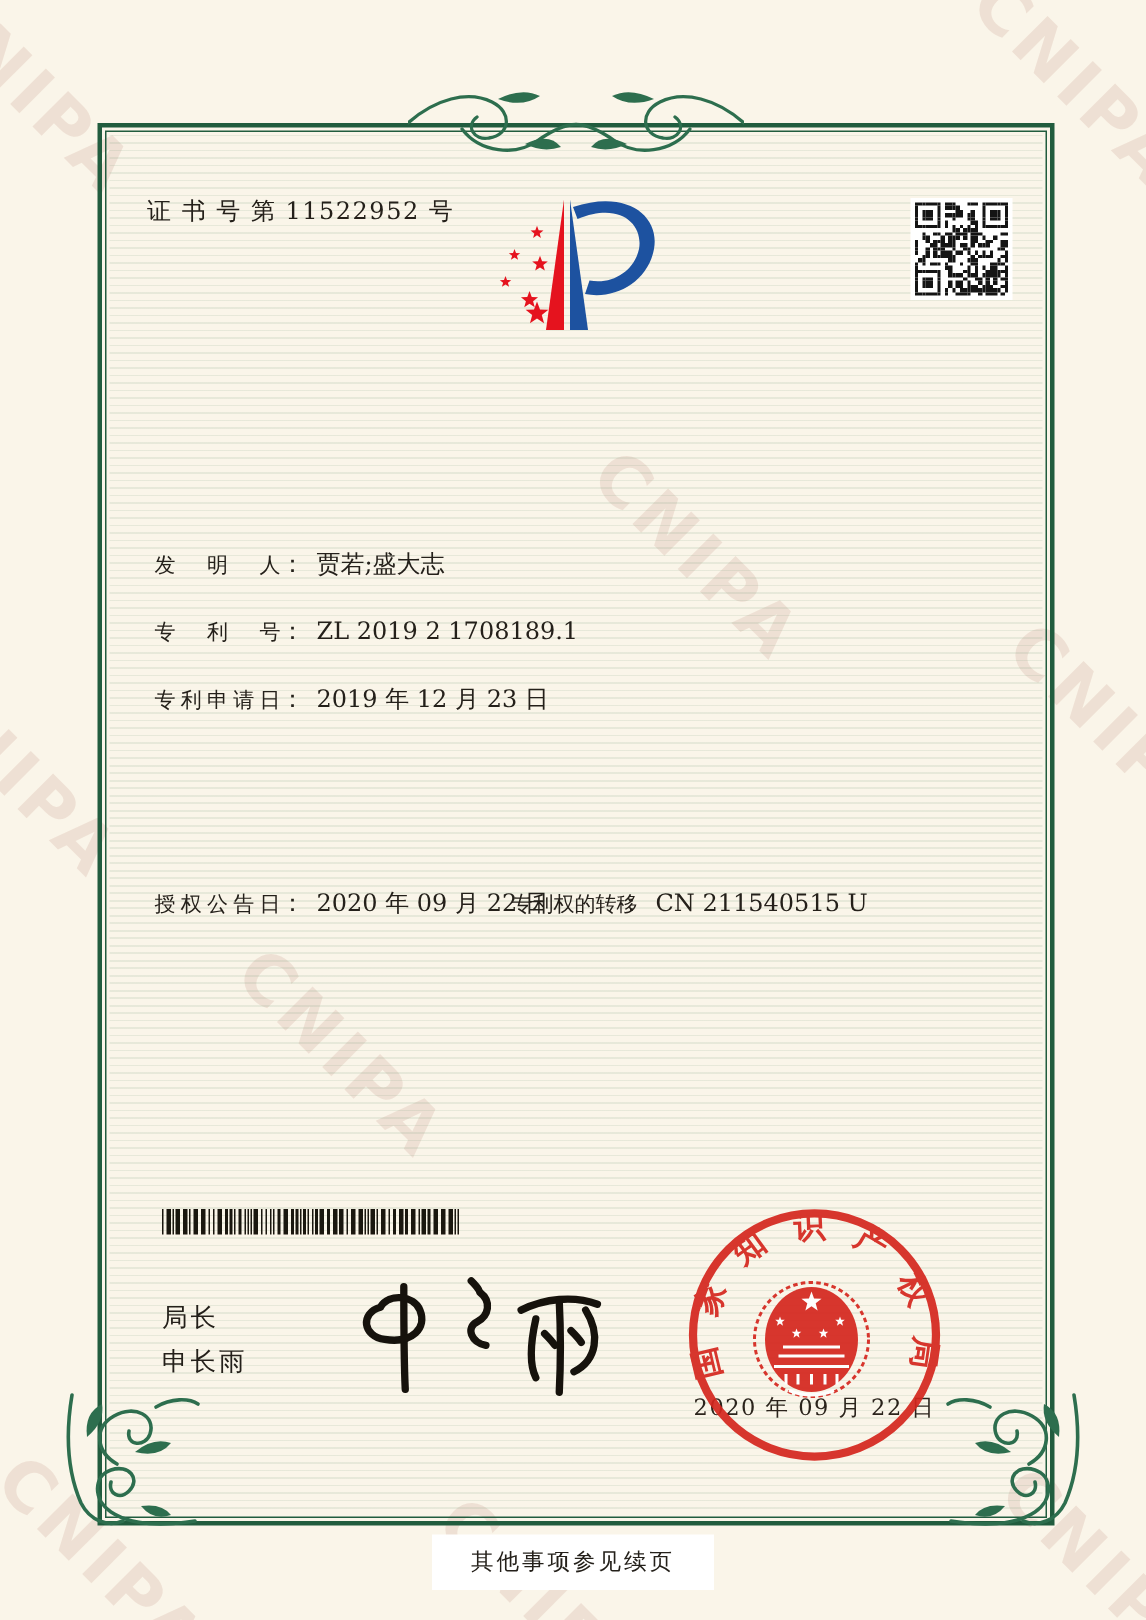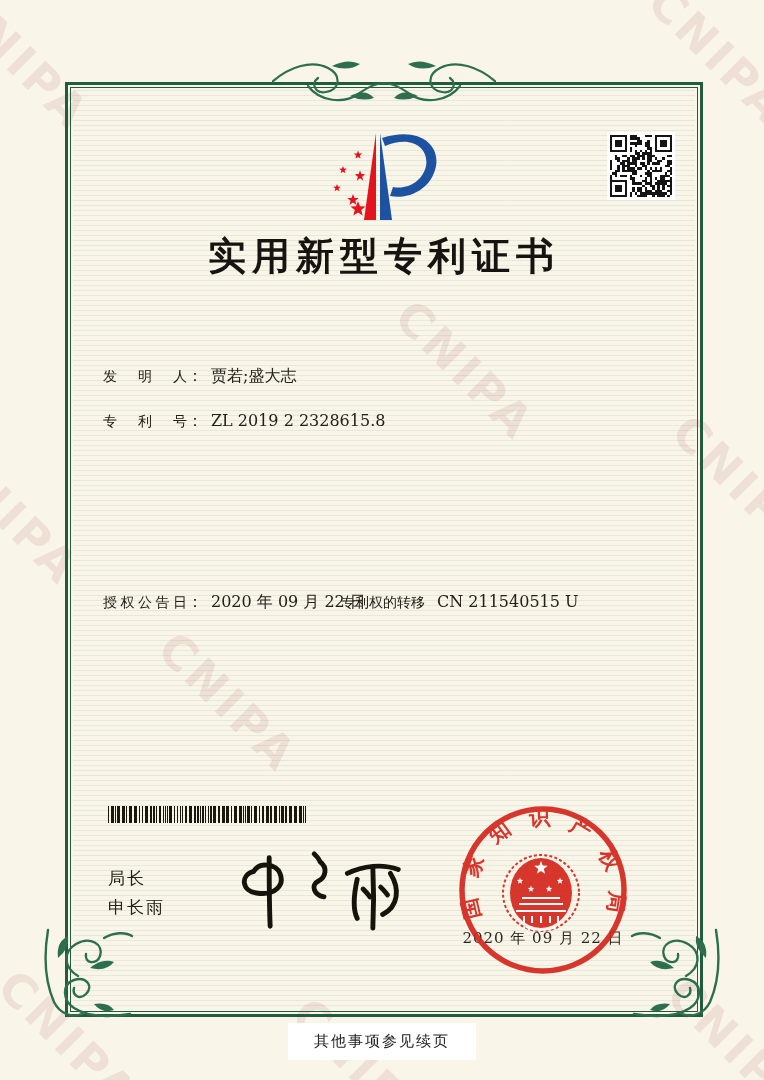--- a/index.html
+++ b/index.html
@@ -101,20 +101,21 @@
       <path d="M44,52 C30,44 28,28 42,20 C56,12 70,20 66,32 C63,41 50,40 52,30"></path>
       <path d="M70,14 C80,8 92,8 98,12"></path>
     </g>
     <g fill="var(--flourish-green)">
       <path d="M60,80 q14,-2 20,6 q-12,4 -20,-6 z"></path>
       <path d="M24,34 q-2,-16 10,-22 q2,12 -10,22 z"></path>
       <path d="M56,44 q12,-10 24,-6 q-8,10 -24,6 z"></path>
     </g>
   </svg>
 
+  <div id="cert-no" class="abs">证 书 号 第 11522952 号</div>
 
   <svg id="logo" class="abs" viewBox="0 0 112 92">
     <polygon points="46,3 34,90 46,90" fill="var(--logo-red)"></polygon>
     <polygon points="50,3 50,90 62,90" fill="var(--logo-blue)"></polygon>
     <path d="M52,8 C88,-4 110,14 106,36 C102,58 80,70 60,66 L63,57 C79,60 93,50 96,36 C99,20 84,4 55,16 Z" fill="var(--logo-blue)"></path>
     <g id="logo-stars">
         <polygon points="28.0,20.5 29.1,23.5 32.3,23.6 29.8,25.6 30.6,28.6 28.0,26.9 25.4,28.6 26.2,25.6 23.7,23.6 26.9,23.5" fill="var(--logo-red)"></polygon>
         <polygon points="13.0,36.0 14.0,38.6 16.8,38.8 14.6,40.5 15.4,43.2 13.0,41.7 10.6,43.2 11.4,40.5 9.2,38.8 12.0,38.6" fill="var(--logo-red)"></polygon>
         <polygon points="30.0,40.5 31.4,44.1 35.2,44.3 32.2,46.7 33.2,50.4 30.0,48.3 26.8,50.4 27.8,46.7 24.8,44.3 28.6,44.1" fill="var(--logo-red)"></polygon>
         <polygon points="7.0,54.0 8.0,56.6 10.8,56.8 8.6,58.5 9.4,61.2 7.0,59.7 4.6,61.2 5.4,58.5 3.2,56.8 6.0,56.6" fill="var(--logo-red)"></polygon>
@@ -744,27 +745,29 @@
       <div style="background: rgb(20, 20, 20);"></div>
       <div style="background: transparent;"></div>
       <div style="background: rgb(20, 20, 20);"></div>
       <div style="background: rgb(20, 20, 20);"></div>
       <div style="background: rgb(20, 20, 20);"></div>
       <div style="background: transparent;"></div>
       <div style="background: rgb(20, 20, 20);"></div>
       <div style="background: transparent;"></div>
     </div>
 
-  <div id="title" class="abs">实用新型专利证书</div>
 
   <div class="abs frow" style="top:366px">
     <span class="flabel">发明人</span><span class="colon">：</span><span class="fvalue">贾若;盛大志</span>
   </div>
   <div class="abs frow" style="top:411px">
-    <span class="flabel">专利号</span><span class="colon">：</span><span class="fvalue">ZL 2019 2 2328615.8</span>
+    <span class="flabel">专利号</span><span class="colon">：</span><span class="fvalue">ZL 2019 2 1708189.1</span>
+  </div>
+  <div class="abs frow" style="top:456px">
+    <span class="flabel">专利申请日</span><span class="colon">：</span><span class="fvalue">2019 年 12 月 23 日</span>
   </div>
   <div class="abs frow" style="top:592px">
     <span class="flabel">授权公告日</span><span class="colon">：</span><span class="fvalue">2020 年 09 月 22 日</span>
     <span class="fright">
       <span class="flabel" style="width:72px">专利权的转移</span><span class="colon">：</span><span class="fvalue">CN 211540515 U</span>
     </span>
   </div>
 
 
   <div id="barcode" class="abs"><span style="display: inline-block; height: 100%; width: 1px; background: rgb(26, 23, 15);"></span><span style="display: inline-block; height: 100%; width: 2px; background: transparent;"></span><span style="display: inline-block; height: 100%; width: 3px; background: rgb(26, 23, 15);"></span><span style="display: inline-block; height: 100%; width: 1px; background: transparent;"></span><span style="display: inline-block; height: 100%; width: 1px; background: rgb(26, 23, 15);"></span><span style="display: inline-block; height: 100%; width: 1px; background: transparent;"></span><span style="display: inline-block; height: 100%; width: 3px; background: rgb(26, 23, 15);"></span><span style="display: inline-block; height: 100%; width: 2px; background: transparent;"></span><span style="display: inline-block; height: 100%; width: 3px; background: rgb(26, 23, 15);"></span><span style="display: inline-block; height: 100%; width: 1px; background: transparent;"></span><span style="display: inline-block; height: 100%; width: 1px; background: rgb(26, 23, 15);"></span><span style="display: inline-block; height: 100%; width: 2px; background: transparent;"></span><span style="display: inline-block; height: 100%; width: 3px; background: rgb(26, 23, 15);"></span><span style="display: inline-block; height: 100%; width: 2px; background: transparent;"></span><span style="display: inline-block; height: 100%; width: 3px; background: rgb(26, 23, 15);"></span><span style="display: inline-block; height: 100%; width: 2px; background: transparent;"></span><span style="display: inline-block; height: 100%; width: 1px; background: rgb(26, 23, 15);"></span><span style="display: inline-block; height: 100%; width: 2px; background: transparent;"></span><span style="display: inline-block; height: 100%; width: 1px; background: rgb(26, 23, 15);"></span><span style="display: inline-block; height: 100%; width: 2px; background: transparent;"></span><span style="display: inline-block; height: 100%; width: 3px; background: rgb(26, 23, 15);"></span><span style="display: inline-block; height: 100%; width: 2px; background: transparent;"></span><span style="display: inline-block; height: 100%; width: 2px; background: rgb(26, 23, 15);"></span><span style="display: inline-block; height: 100%; width: 1px; background: transparent;"></span><span style="display: inline-block; height: 100%; width: 2px; background: rgb(26, 23, 15);"></span><span style="display: inline-block; height: 100%; width: 1px; background: transparent;"></span><span style="display: inline-block; height: 100%; width: 1px; background: rgb(26, 23, 15);"></span><span style="display: inline-block; height: 100%; width: 2px; background: transparent;"></span><span style="display: inline-block; height: 100%; width: 2px; background: rgb(26, 23, 15);"></span><span style="display: inline-block; height: 100%; width: 2px; background: transparent;"></span><span style="display: inline-block; height: 100%; width: 1px; background: rgb(26, 23, 15);"></span><span style="display: inline-block; height: 100%; width: 1px; background: transparent;"></span><span style="display: inline-block; height: 100%; width: 1px; background: rgb(26, 23, 15);"></span><span style="display: inline-block; height: 100%; width: 1px; background: transparent;"></span><span style="display: inline-block; height: 100%; width: 1px; background: rgb(26, 23, 15);"></span><span style="display: inline-block; height: 100%; width: 1px; background: transparent;"></span><span style="display: inline-block; height: 100%; width: 3px; background: rgb(26, 23, 15);"></span><span style="display: inline-block; height: 100%; width: 2px; background: transparent;"></span><span style="display: inline-block; height: 100%; width: 1px; background: rgb(26, 23, 15);"></span><span style="display: inline-block; height: 100%; width: 2px; background: transparent;"></span><span style="display: inline-block; height: 100%; width: 1px; background: rgb(26, 23, 15);"></span><span style="display: inline-block; height: 100%; width: 2px; background: transparent;"></span><span style="display: inline-block; height: 100%; width: 1px; background: rgb(26, 23, 15);"></span><span style="display: inline-block; height: 100%; width: 1px; background: transparent;"></span><span style="display: inline-block; height: 100%; width: 1px; background: rgb(26, 23, 15);"></span><span style="display: inline-block; height: 100%; width: 2px; background: transparent;"></span><span style="display: inline-block; height: 100%; width: 2px; background: rgb(26, 23, 15);"></span><span style="display: inline-block; height: 100%; width: 2px; background: transparent;"></span><span style="display: inline-block; height: 100%; width: 3px; background: rgb(26, 23, 15);"></span><span style="display: inline-block; height: 100%; width: 2px; background: transparent;"></span><span style="display: inline-block; height: 100%; width: 2px; background: rgb(26, 23, 15);"></span><span style="display: inline-block; height: 100%; width: 1px; background: transparent;"></span><span style="display: inline-block; height: 100%; width: 2px; background: rgb(26, 23, 15);"></span><span style="display: inline-block; height: 100%; width: 1px; background: transparent;"></span><span style="display: inline-block; height: 100%; width: 1px; background: rgb(26, 23, 15);"></span><span style="display: inline-block; height: 100%; width: 1px; background: transparent;"></span><span style="display: inline-block; height: 100%; width: 2px; background: rgb(26, 23, 15);"></span><span style="display: inline-block; height: 100%; width: 1px; background: transparent;"></span><span style="display: inline-block; height: 100%; width: 1px; background: rgb(26, 23, 15);"></span><span style="display: inline-block; height: 100%; width: 2px; background: transparent;"></span><span style="display: inline-block; height: 100%; width: 1px; background: rgb(26, 23, 15);"></span><span style="display: inline-block; height: 100%; width: 1px; background: transparent;"></span><span style="display: inline-block; height: 100%; width: 2px; background: rgb(26, 23, 15);"></span><span style="display: inline-block; height: 100%; width: 1px; background: transparent;"></span><span style="display: inline-block; height: 100%; width: 3px; background: rgb(26, 23, 15);"></span><span style="display: inline-block; height: 100%; width: 2px; background: transparent;"></span><span style="display: inline-block; height: 100%; width: 2px; background: rgb(26, 23, 15);"></span><span style="display: inline-block; height: 100%; width: 2px; background: transparent;"></span><span style="display: inline-block; height: 100%; width: 3px; background: rgb(26, 23, 15);"></span><span style="display: inline-block; height: 100%; width: 1px; background: transparent;"></span><span style="display: inline-block; height: 100%; width: 3px; background: rgb(26, 23, 15);"></span><span style="display: inline-block; height: 100%; width: 2px; background: transparent;"></span><span style="display: inline-block; height: 100%; width: 1px; background: rgb(26, 23, 15);"></span><span style="display: inline-block; height: 100%; width: 2px; background: transparent;"></span><span style="display: inline-block; height: 100%; width: 3px; background: rgb(26, 23, 15);"></span><span style="display: inline-block; height: 100%; width: 2px; background: transparent;"></span><span style="display: inline-block; height: 100%; width: 3px; background: rgb(26, 23, 15);"></span><span style="display: inline-block; height: 100%; width: 1px; background: transparent;"></span><span style="display: inline-block; height: 100%; width: 1px; background: rgb(26, 23, 15);"></span><span style="display: inline-block; height: 100%; width: 1px; background: transparent;"></span><span style="display: inline-block; height: 100%; width: 1px; background: rgb(26, 23, 15);"></span><span style="display: inline-block; height: 100%; width: 1px; background: transparent;"></span><span style="display: inline-block; height: 100%; width: 3px; background: rgb(26, 23, 15);"></span><span style="display: inline-block; height: 100%; width: 1px; background: transparent;"></span><span style="display: inline-block; height: 100%; width: 1px; background: rgb(26, 23, 15);"></span><span style="display: inline-block; height: 100%; width: 2px; background: transparent;"></span><span style="display: inline-block; height: 100%; width: 3px; background: rgb(26, 23, 15);"></span><span style="display: inline-block; height: 100%; width: 2px; background: transparent;"></span><span style="display: inline-block; height: 100%; width: 1px; background: rgb(26, 23, 15);"></span><span style="display: inline-block; height: 100%; width: 2px; background: transparent;"></span><span style="display: inline-block; height: 100%; width: 2px; background: rgb(26, 23, 15);"></span><span style="display: inline-block; height: 100%; width: 2px; background: transparent;"></span><span style="display: inline-block; height: 100%; width: 3px; background: rgb(26, 23, 15);"></span><span style="display: inline-block; height: 100%; width: 1px; background: transparent;"></span><span style="display: inline-block; height: 100%; width: 2px; background: rgb(26, 23, 15);"></span><span style="display: inline-block; height: 100%; width: 2px; background: transparent;"></span><span style="display: inline-block; height: 100%; width: 3px; background: rgb(26, 23, 15);"></span><span style="display: inline-block; height: 100%; width: 2px; background: transparent;"></span><span style="display: inline-block; height: 100%; width: 1px; background: rgb(26, 23, 15);"></span><span style="display: inline-block; height: 100%; width: 1px; background: transparent;"></span><span style="display: inline-block; height: 100%; width: 3px; background: rgb(26, 23, 15);"></span><span style="display: inline-block; height: 100%; width: 1px; background: transparent;"></span><span style="display: inline-block; height: 100%; width: 2px; background: rgb(26, 23, 15);"></span><span style="display: inline-block; height: 100%; width: 2px; background: transparent;"></span><span style="display: inline-block; height: 100%; width: 3px; background: rgb(26, 23, 15);"></span><span style="display: inline-block; height: 100%; width: 2px; background: transparent;"></span><span style="display: inline-block; height: 100%; width: 3px; background: rgb(26, 23, 15);"></span><span style="display: inline-block; height: 100%; width: 2px; background: transparent;"></span><span style="display: inline-block; height: 100%; width: 3px; background: rgb(26, 23, 15);"></span><span style="display: inline-block; height: 100%; width: 1px; background: transparent;"></span><span style="display: inline-block; height: 100%; width: 1px; background: rgb(26, 23, 15);"></span><span style="display: inline-block; height: 100%; width: 1px; background: transparent;"></span><span style="display: inline-block; height: 100%; width: 1px; background: rgb(26, 23, 15);"></span></div>

